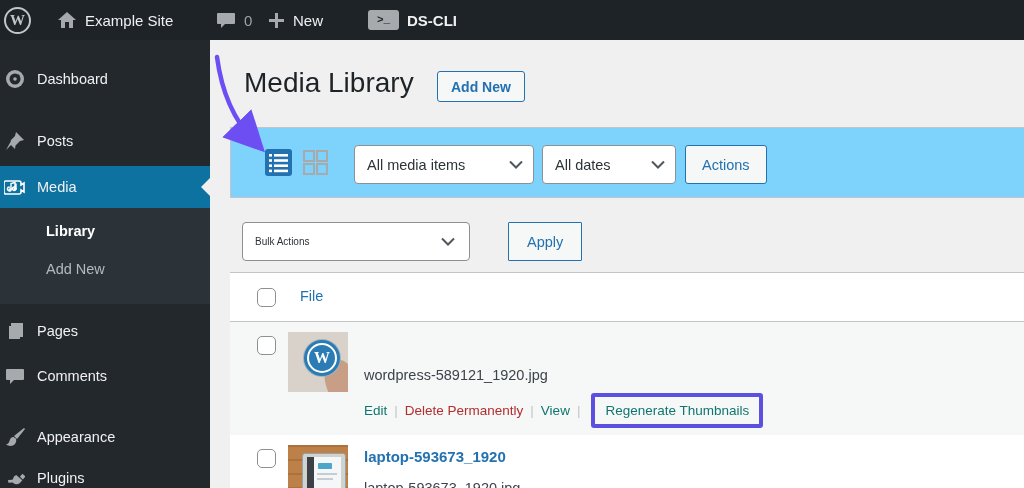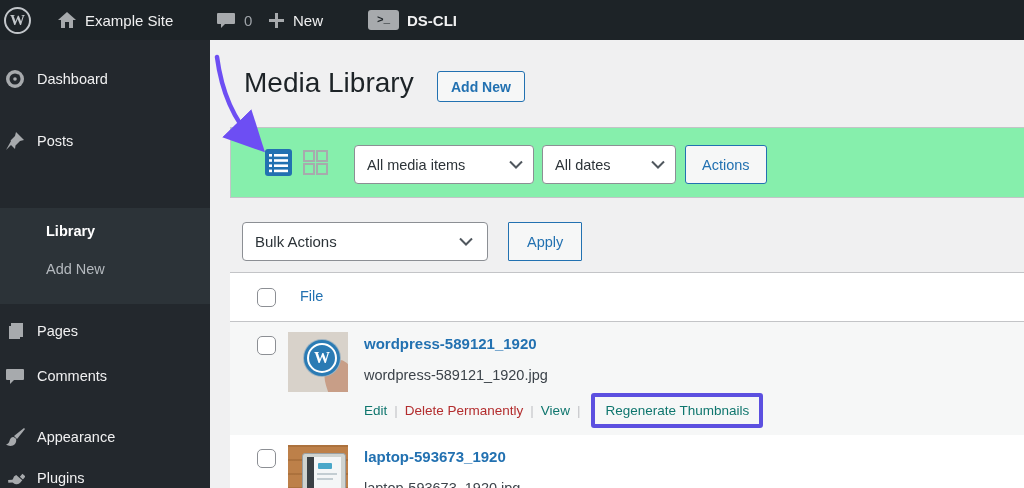--- a/index.html
+++ b/index.html
@@ -38,33 +38,33 @@
   .mi-pages { top:274px; }
   .mi-comments { top:319px; }
   .mi-appearance { top:380px; }
   .mi-plugins { top:421px; }
 
   
   .page-title { position:absolute; left:244px; top:67px; font-size:28px; font-weight:400; color:#1d2327; z-index:5;text-align:center; }
   .add-new-btn { position:absolute; left:437px; top:71px; height:31px; padding:0 13px; display:flex; align-items:center; background:#f6f7f7; border:1px solid #2271b1; border-radius:3px; color:#2271b1; font-size:14px; font-weight:600; cursor:pointer; z-index:5; }
 
   
-  .wp-filter { position:absolute; left:230px; top:127px; width:794px; height:71px; background:#86efac; border:1px solid #c3c4c7; border-right:none; z-index:5; }
+  .wp-filter { position:absolute; left:230px; top:127px; width:794px; height:71px; background:#7dd3fc; border:1px solid #c3c4c7; border-right:none; z-index:5; }
   .view-icon { position:absolute; top:21px; width:27px; height:27px; cursor:pointer; }
   .view-list { left:34px; }
   .view-grid { left:71px; }
   .wp-select { position:absolute; top:17px; height:39px; background:#fff; border:1px solid #8c8f94; border-radius:4px; display:flex; align-items:center; padding:0 34px 0 12px; font-size:14.5px; color:#2c3338; cursor:pointer; }
   .wp-select .chev { position:absolute; right:10px; top:50%; transform:translateY(-50%); }
   .sel-media { left:123px; width:180px; }
   .sel-dates { left:311px; width:134px; }
   .btn-secondary { position:absolute; top:17px; height:39px; padding:0 16px; display:flex; align-items:center; background:#f6f7f7; border:1px solid #2271b1; border-radius:3px; color:#2271b1; font-size:14.5px; cursor:pointer; }
   .btn-filter { left:454px; }
 
   
-  .bulk-select { position:absolute; left:242px; top:222px; width:246px; height:39px; z-index:5; background:#fff; border:1px solid #8c8f94; border-radius:4px; display:flex; align-items:center; padding:0 34px 0 12px; font-size:15px; color:#2c3338; cursor:pointer; }
+  .bulk-select { position:absolute; left:242px; top:222px; width:228px; height:39px; z-index:5; background:#fff; border:1px solid #8c8f94; border-radius:4px; display:flex; align-items:center; padding:0 34px 0 12px; font-size:10px; color:#2c3338; cursor:pointer; }
   .bulk-select .chev { position:absolute; right:14px; top:50%; transform:translateY(-50%); }
   .btn-apply { position:absolute; left:508px; top:222px; height:39px; padding:0 18px; display:flex; align-items:center; background:#f6f7f7; border:1px solid #2271b1; border-radius:1px; color:#2271b1; font-size:14.5px; cursor:pointer; z-index:5; }
 
   
   .media-table { position:absolute; left:230px; top:272px; width:794px; height:216px; background:#fff; border-top:1px solid #c3c4c7; z-index:5; }
   .t-header { position:relative; height:49px; border-bottom:1px solid #c3c4c7; }
   .checkbox { position:absolute; width:19px; height:19px; background:#fff; border:1.5px solid #8c8f94; border-radius:5px; cursor:pointer; }
   .t-header .checkbox { left:27px; top:15px; }
   .col-file { position:absolute; left:70px; top:15px; font-size:14.5px; color:#2271b1; cursor:pointer; }
   .t-row { position:relative; }
@@ -148,20 +148,31 @@
       <span>Dashboard</span>
     </div>
     <div class="menu-item mi-posts">
       <span class="mi-icon">
         <svg width="20" height="20" viewBox="0 0 20 20">
             <path d="M11 1 L19 9 L15 10 L10.5 14.5 L10 18 L6 14 L1 19 L6 10 L5.5 9.5 L10 5 L11 1 Z" fill="#a7aaad"></path>
           </svg>
       </span>
       <span>Posts</span>
     </div>
+    <div class="menu-item mi-media">
+      <span class="mi-icon">
+        <svg width="21" height="21" viewBox="0 0 21 21">
+            <path d="M2 4 h13 a2 2 0 0 1 2 2 v2 l3 -2 v9 l-3 -2 v2 a2 2 0 0 1 -2 2 h-13 a2 2 0 0 1 -2 -2 v-9 a2 2 0 0 1 2 -2 z" fill="none" stroke="#fff" stroke-width="1.6"></path>
+            <path d="M12 6.5 v5.2 a1.8 1.8 0 1 1 -1 -1.6 v-4.6 l-4 1 v5.4 a1.8 1.8 0 1 1 -1 -1.6" fill="none" stroke="#fff" stroke-width="1.4"></path>
+            <circle cx="6" cy="13" r="1.7" fill="#fff"></circle>
+            <circle cx="11" cy="11.7" r="1.7" fill="#fff"></circle>
+          </svg>
+      </span>
+      <span>Media</span>
+    </div>
     <div class="submenu">
       <div class="submenu-item current sm-library">Library</div>
       <div class="submenu-item sm-addnew">Add New</div>
     </div>
     <div class="menu-item mi-pages">
       <span class="mi-icon">
         <svg width="20" height="20" viewBox="0 0 20 20">
             <rect x="6" y="2" width="12" height="14" fill="#a7aaad"></rect>
             <path d="M4 5 v13 h11 v-2 h-9 v-11 z" fill="#a7aaad"></path>
           </svg>
@@ -256,21 +267,20 @@
     <div class="t-row row-1">
       <span class="checkbox"></span>
       <div class="thumb thumb-wp">
         <div class="wp-hand"></div>
         <div class="wp-badge">
           <div class="wp-badge-inner">
               <span>W</span>
             </div>
         </div>
       </div>
-      <a class="row-title">wordpress-589121_1920</a>
       <div class="row-filename">wordpress-589121_1920.jpg</div>
       <div class="row-actions">
         <span class="act-link">Edit</span>
         <span class="act-sep">|</span>
         <span class="act-link danger">Delete Permanently</span>
         <span class="act-sep">|</span>
         <span class="act-link">View</span>
         <span class="act-sep">|</span>
         <span class="regen-box">
           <span class="act-link">Regenerate Thumbnails</span>

